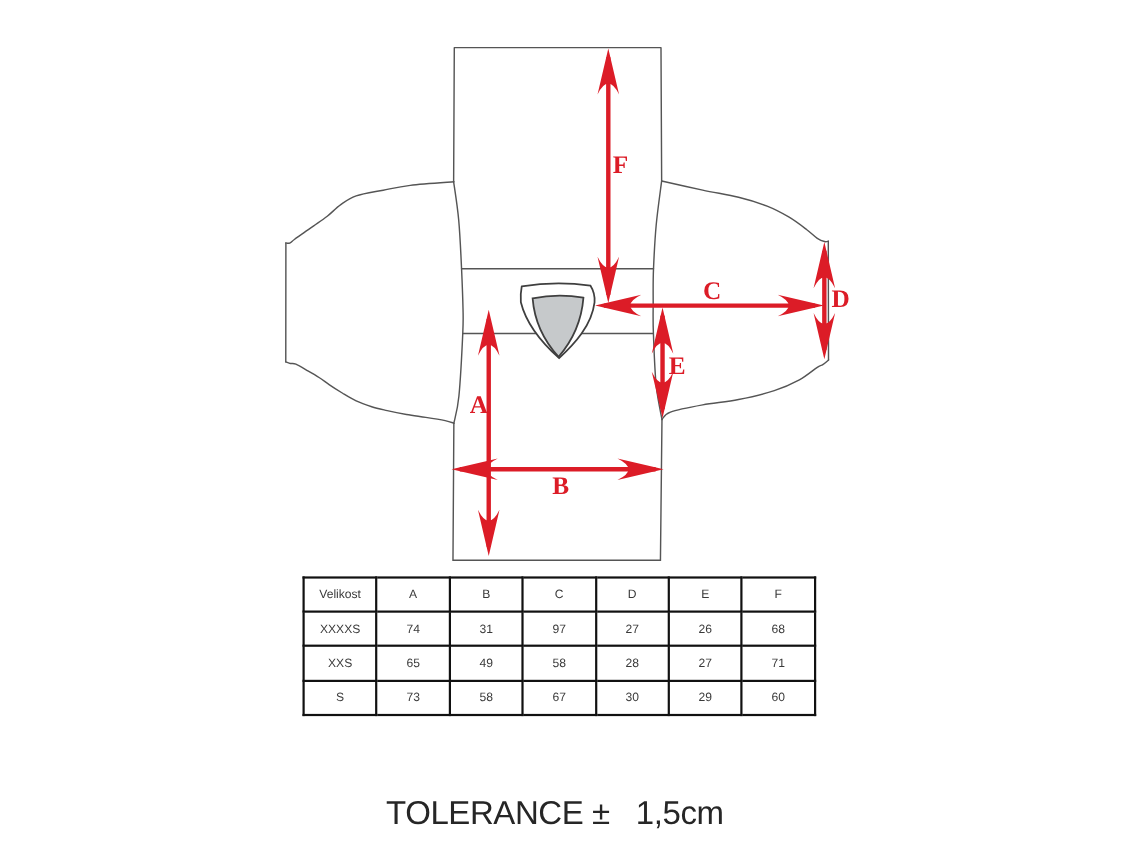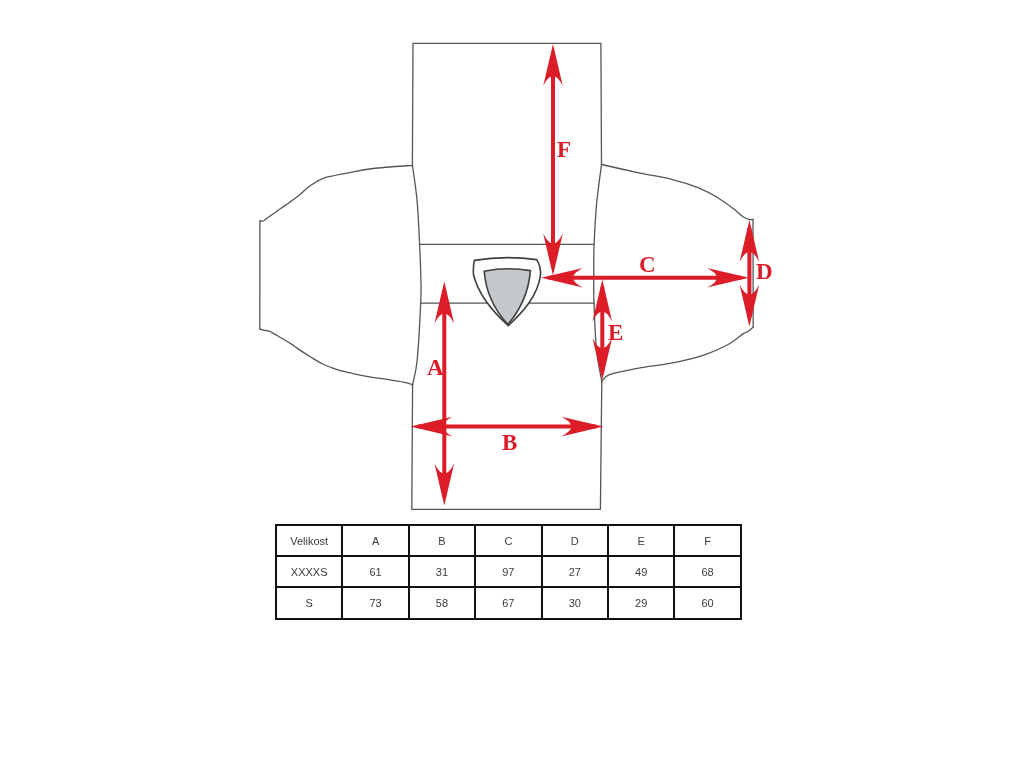--- a/index.html
+++ b/index.html
@@ -81,31 +81,41 @@
           <td>Velikost</td>
           <td>A</td>
           <td>B</td>
           <td>C</td>
           <td>D</td>
           <td>E</td>
           <td>F</td>
         </tr>
   <tr>
           <td>XXXXS</td>
-          <td>61</td>
+          <td>74</td>
           <td>31</td>
           <td>97</td>
           <td>27</td>
+          <td>26</td>
+          <td>68</td>
+        </tr>
+  <tr>
+          <td>XXS</td>
+          <td>65</td>
           <td>49</td>
-          <td>68</td>
+          <td>58</td>
+          <td>28</td>
+          <td>27</td>
+          <td>71</td>
         </tr>
   <tr>
           <td>S</td>
           <td>73</td>
           <td>58</td>
           <td>67</td>
           <td>30</td>
           <td>29</td>
           <td>60</td>
         </tr>
 </tbody>
     </table>
+<div id="tol">TOLERANCE ±&nbsp;&nbsp; 1,5cm</div>
 </div>
 
 </body></html>

